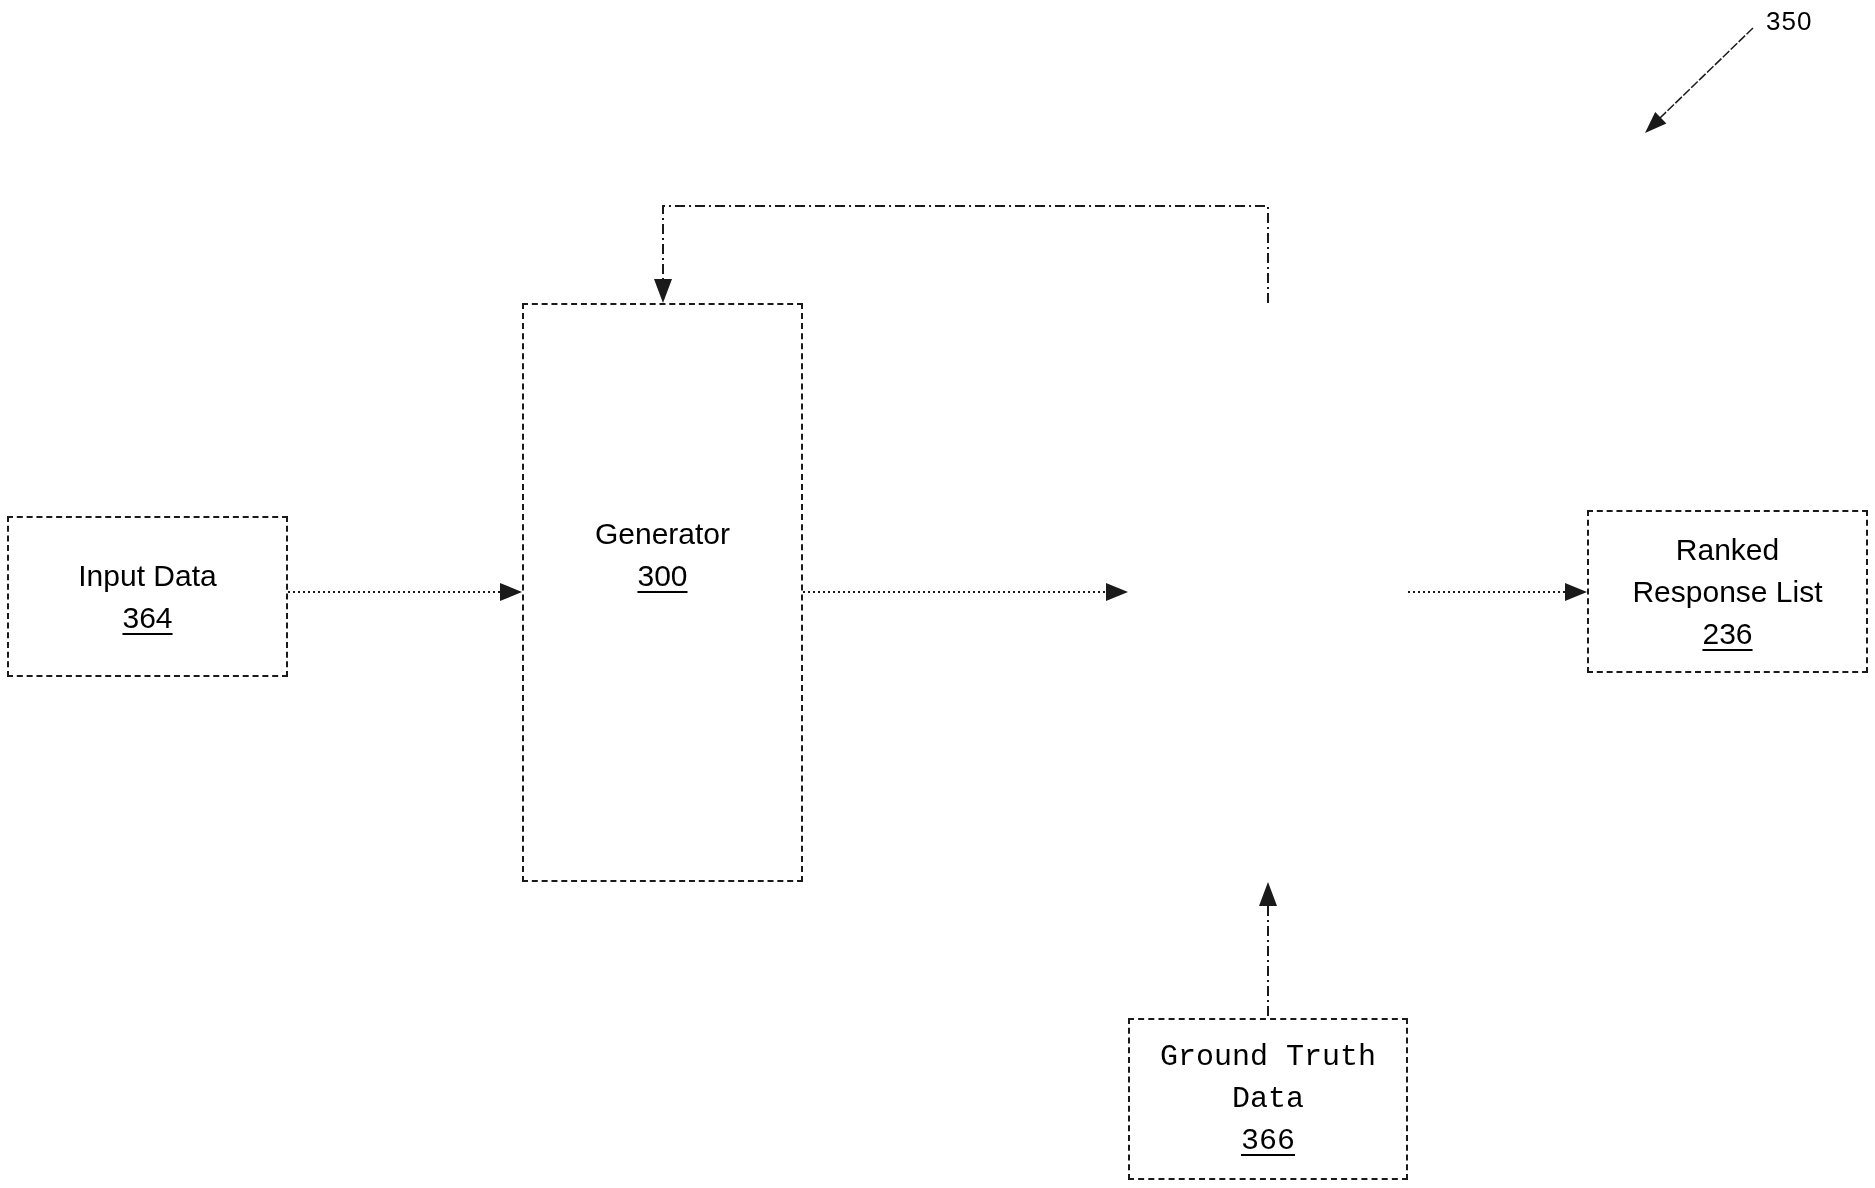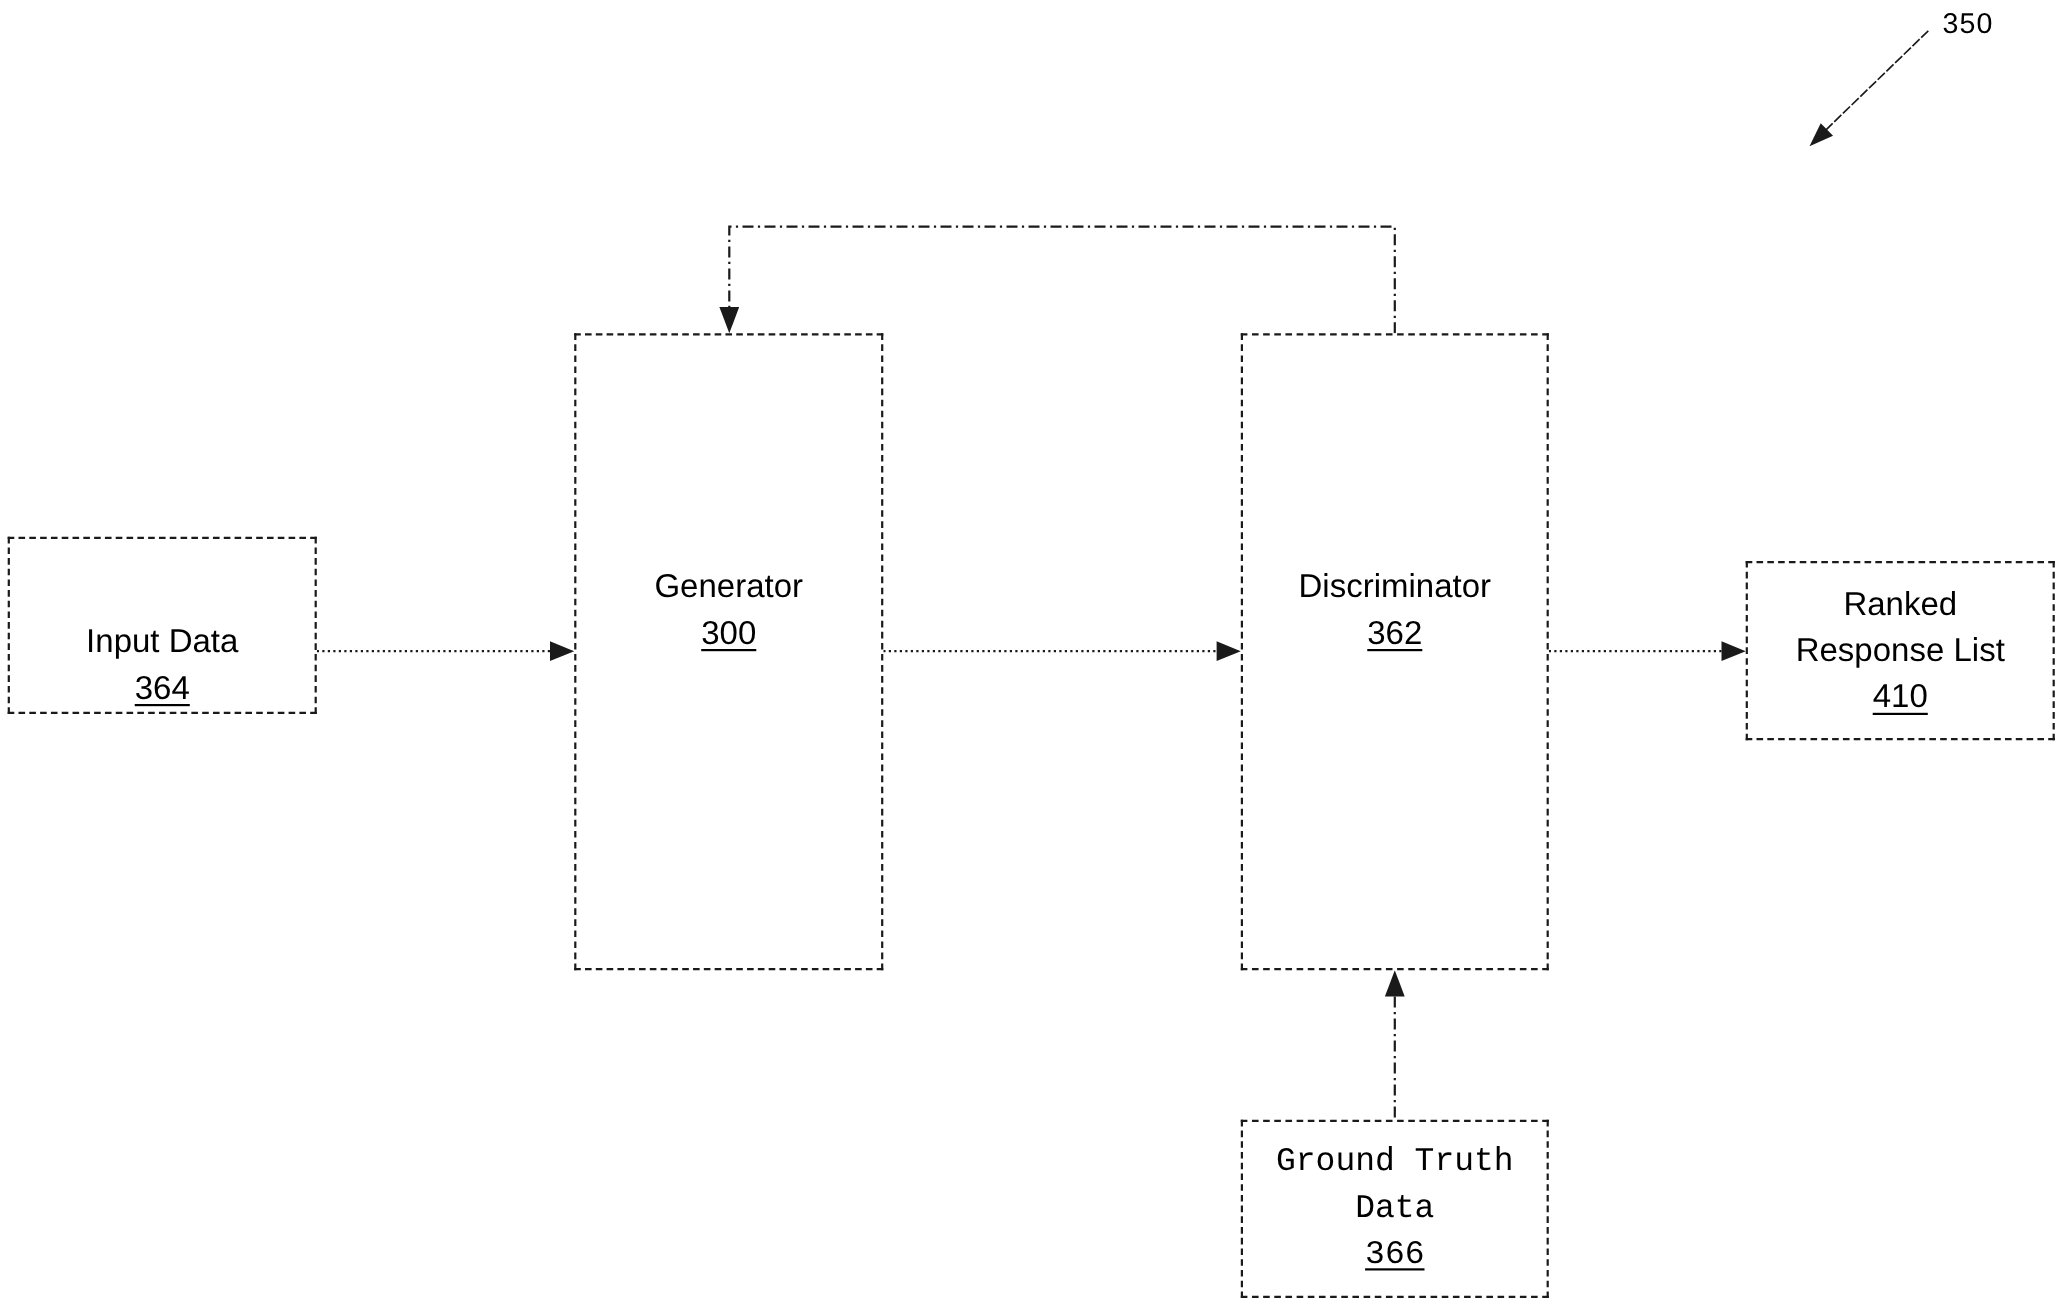--- a/index.html
+++ b/index.html
@@ -42,21 +42,21 @@
   .box .title {
     display: block;
   }
   .box .ref {
     display: block;
     text-decoration: underline;
     text-decoration-thickness: 2px;
     text-underline-offset: 5px;
   }
   
-  #box-input-data       { left: 7px;    top: 488px;  width: 281px; height: 161px; justify-content: flex-end; }
+  #box-input-data       { left: 7px;    top: 516px;  width: 281px; height: 161px; }
   #box-generator        { left: 522px;  top: 303px;  width: 281px; height: 579px; text-align: center; }
   #box-discriminator    { left: 1128px; top: 303px;  width: 280px; height: 579px; }
   #box-ranked-list      { left: 1587px; top: 510px;  width: 281px; height: 163px; text-align: center; }
   #box-ground-truth     { left: 1128px; top: 1018px; width: 280px; height: 162px; }
   
   .box.tall .inner { top: -38px; }
   
   #box-ranked-list  .inner { max-width: 215px; }
   #box-ground-truth .inner { max-width: 225px; font-family: Liberation Mono, monospace; }
   .fig-ref {
@@ -115,31 +115,25 @@
     </div>
   </div>
 
   <div class="box tall" id="box-generator">
     <div class="inner">
       <span class="title">Generator</span>
       <span class="ref">300</span>
     </div>
   </div>
 
-  <div class="box tall" id="box-discriminator">
-    <div class="inner">
-      <span class="title">Discriminator</span>
-      <span class="ref">362</span>
-    </div>
-  </div>
 
   <div class="box" id="box-ranked-list">
     <div class="inner">
       <span class="title">Ranked Response List</span>
-      <span class="ref">410</span>
+      <span class="ref">236</span>
     </div>
   </div>
 
   <div class="box" id="box-ground-truth">
     <div class="inner">
       <span class="title">Ground Truth Data</span>
       <span class="ref">366</span>
     </div>
   </div>
 

